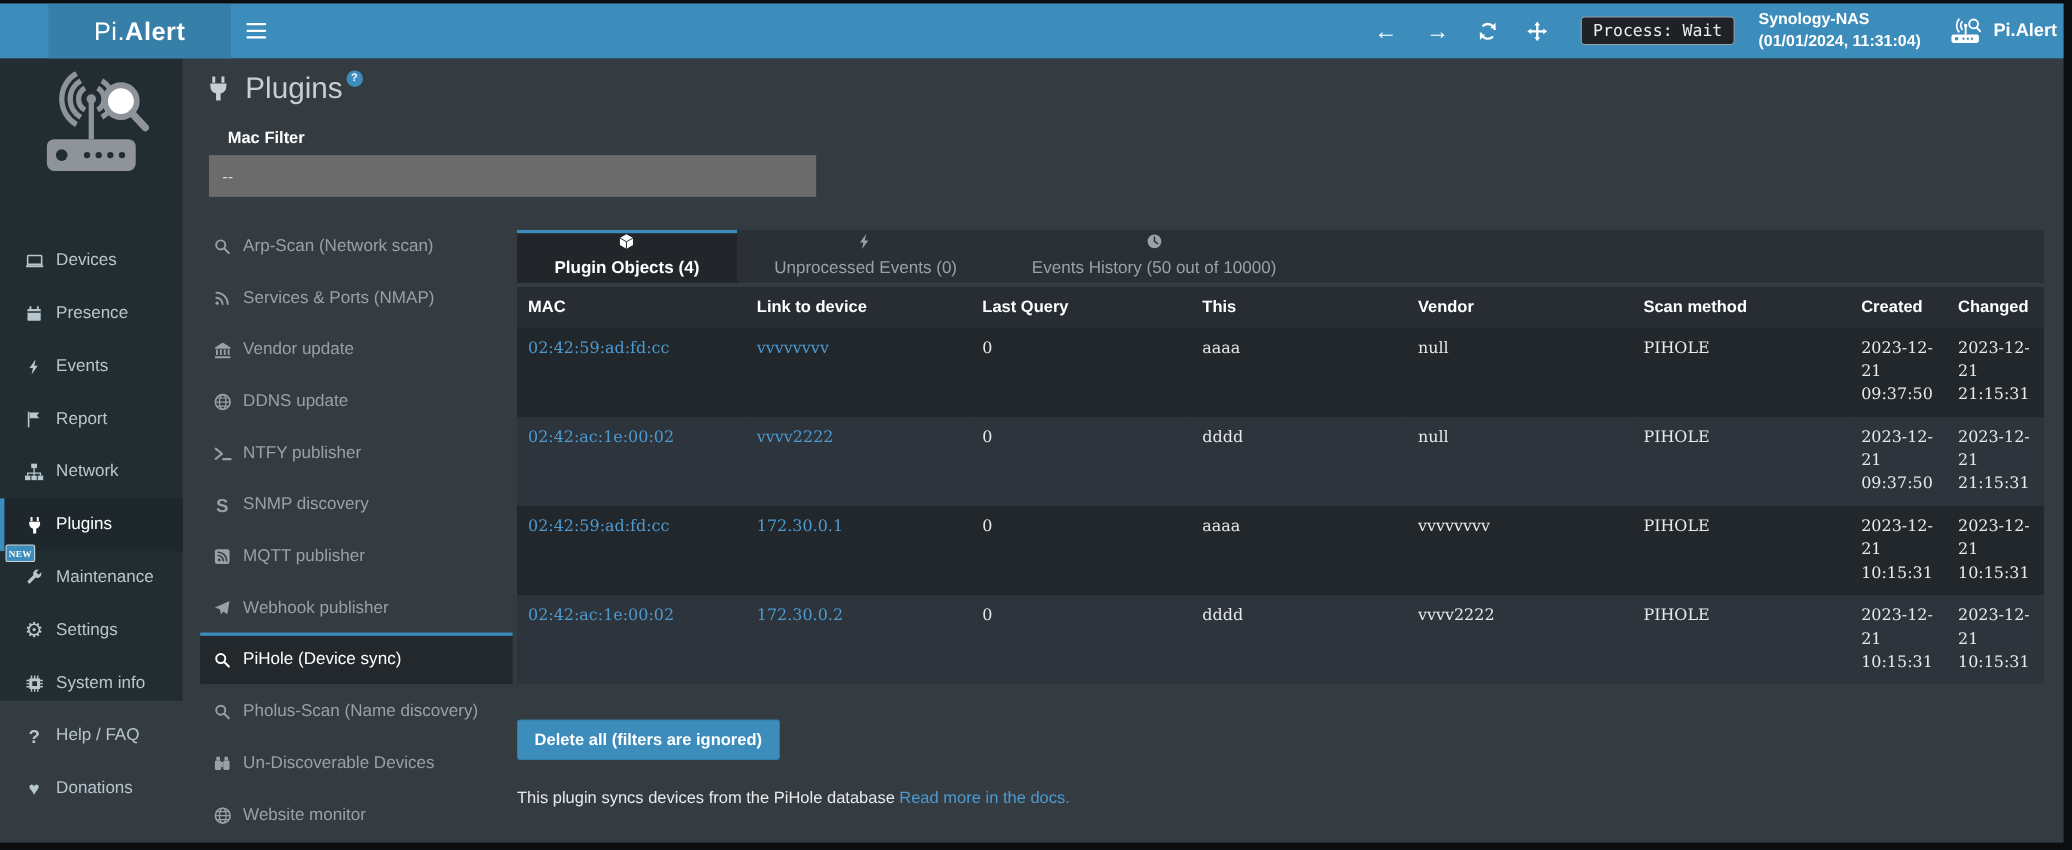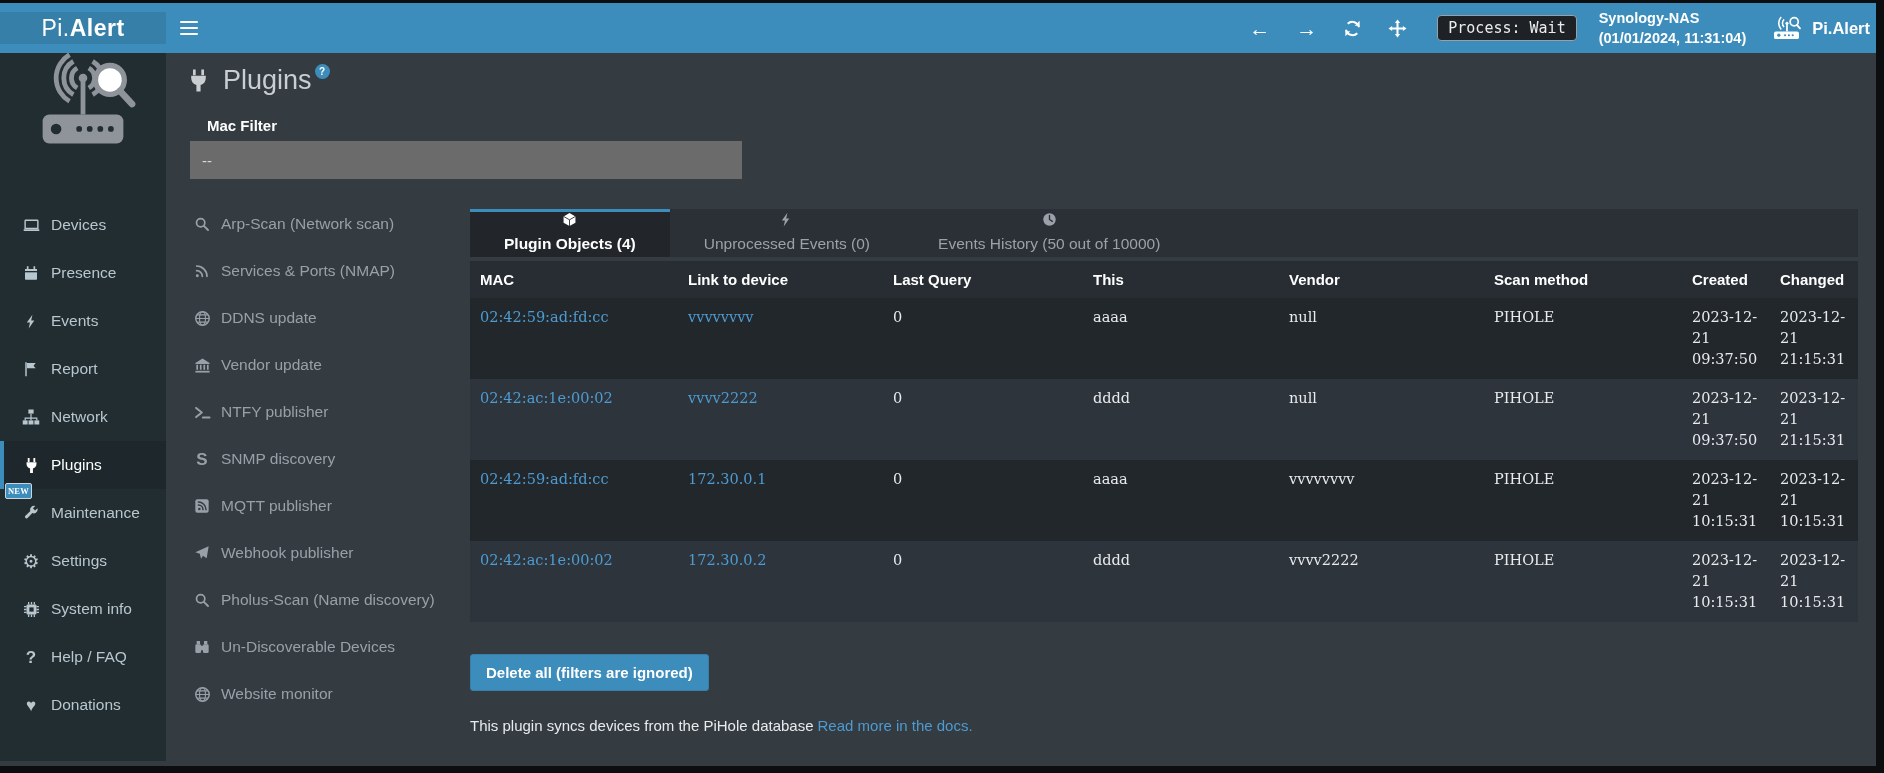--- a/index.html
+++ b/index.html
@@ -10,34 +10,34 @@
     font-family:"Liberation Sans", sans-serif;
     -webkit-font-smoothing:antialiased;
   }
   
   .edge-top    { position:absolute; top:0; left:0; width:100%; height:3px; background:#0b0d0e; z-index:50; }
   .edge-bottom { position:absolute; bottom:0; left:0; width:100%; height:7px; background:#0b0d0e; z-index:50; }
   .edge-right  { position:absolute; top:0; right:0; width:8px; height:100%; background:#0b0d0e; z-index:50; }
 
   
   .topbar { position:absolute; top:3px; left:0; width:100%; height:50px; background:#3c8dbc; display:flex; align-items:center; z-index:10; }
-  .brand { width:166px; height:32px; background:#367fa9; color:#fff; font-size:23px; display:flex; align-items:center; justify-content:center; letter-spacing:.5px; }
+  .brand { width:166px; height:50px; background:#367fa9; color:#fff; font-size:23px; display:flex; align-items:center; justify-content:center; letter-spacing:.5px;margin-left:44px; }
   .brand b { font-weight:700; }
   .hamburger { width:46px; height:50px; display:flex; flex-direction:column; align-items:center; justify-content:center; gap:3.5px; cursor:pointer; background:transparent; border:none; }
   .hamburger span { display:block; width:18px; height:2.6px; background:#fff; border-radius:1px; }
   .tb-right { margin-left:auto; display:flex; align-items:center; height:100%; padding-right:14px; color:#fff; }
   .tb-ico { display:flex; align-items:center; justify-content:center; margin-right:26px; color:#fff; cursor:pointer; }
   .tb-arrow { font-size:21px; line-height:1; font-weight:700; }
   .process-badge { font-family:"DejaVu Sans Mono", monospace; font-size:15px; background:#1e2227; color:#ececec; border:1px solid #99a0a6; border-radius:4px; padding:3px 10px; margin-right:22px; white-space:nowrap; }
   .host-block { font-size:14.5px; font-weight:700; line-height:1.4; margin-right:24px; white-space:nowrap; }
   .router-mini { margin-right:9px; display:flex; }
   .app-label { font-size:16.5px; font-weight:700; }
 
   
-  .sidebar { position:absolute; top:41px; left:0; width:166px; height:720px; background:#222d32; z-index:5; }
+  .sidebar { position:absolute; top:53px; left:0; width:166px; height:584px; background:#222d32; z-index:5; }
   .side-logo { position:absolute; top:12px; left:0; width:100%; display:flex; justify-content:center; }
   .side-menu { position:absolute; top:160px; left:0; width:100%; }
   .side-item { height:48px; display:flex; align-items:center; padding-left:20px; color:#b8c7ce; font-size:15.5px; cursor:pointer; position:relative; }
   .side-item .sicon { width:22px; margin-right:9px; display:flex; align-items:center; justify-content:center; }
   .side-item.active { background:#1e282c; color:#fff; border-left:4px solid #3c8dbc; padding-left:16px; }
   .glyph { font-size:17px; line-height:1; font-weight:600; }
   .gear-glyph { font-size:19px; font-weight:400; }
   .new-badge { position:absolute; left:5px; top:442px; width:27px; height:16px; background:#3c8dbc; border:1.5px solid #cdd5da; color:#fff; font-size:8.5px; font-weight:700; display:flex; align-items:center; justify-content:center; border-radius:2px; z-index:6; letter-spacing:.3px;font-family:Liberation Serif, serif; }
 
   
@@ -288,40 +288,40 @@
           <svg viewBox="0 0 24 24" width="16" height="16">
             <circle cx="5" cy="19" r="2.2" fill="currentColor"></circle>
             <path d="M4 11.5a8.5 8.5 0 0 1 8.5 8.5M4 4.5A15.5 15.5 0 0 1 19.5 20" stroke="currentColor" stroke-width="2.6" fill="none" stroke-linecap="round"></path>
           </svg>
         </span>
       <span>Services &amp; Ports (NMAP)</span>
     </div>
     <div class="pn-item">
       <span class="picon">
           <svg viewBox="0 0 24 24" width="17" height="17">
+            <path d="M2 8.5 12 2l10 6.5V10H2z" fill="currentColor"></path>
+            <path d="M4.5 11v7M9.5 11v7M14.5 11v7M19.5 11v7" stroke="currentColor" stroke-width="2.4"></path>
+            <path d="M2 19.5h20V22H2z" fill="currentColor"></path>
+          </svg>
+        </span>
+      <span>Vendor update</span>
+    </div>
+    <div class="pn-item">
+      <span class="picon">
+          <svg viewBox="0 0 24 24" width="17" height="17">
             <circle cx="12" cy="12" r="9.5" fill="none" stroke="currentColor" stroke-width="2"></circle>
             <ellipse cx="12" cy="12" rx="4.2" ry="9.5" fill="none" stroke="currentColor" stroke-width="1.6"></ellipse>
             <path d="M2.5 12h19M4 6.8h16M4 17.2h16" stroke="currentColor" stroke-width="1.6"></path>
           </svg>
         </span>
       <span>DDNS update</span>
     </div>
     <div class="pn-item">
       <span class="picon">
           <svg viewBox="0 0 24 24" width="17" height="17">
-            <path d="M2 8.5 12 2l10 6.5V10H2z" fill="currentColor"></path>
-            <path d="M4.5 11v7M9.5 11v7M14.5 11v7M19.5 11v7" stroke="currentColor" stroke-width="2.4"></path>
-            <path d="M2 19.5h20V22H2z" fill="currentColor"></path>
-          </svg>
-        </span>
-      <span>Vendor update</span>
-    </div>
-    <div class="pn-item">
-      <span class="picon">
-          <svg viewBox="0 0 24 24" width="17" height="17">
             <path d="M3 5.5 11 12l-8 6.5" fill="none" stroke="currentColor" stroke-width="2.8" stroke-linecap="round" stroke-linejoin="round"></path>
             <path d="M12.5 19H22" stroke="currentColor" stroke-width="2.8" stroke-linecap="round"></path>
           </svg>
         </span>
       <span>NTFY publisher</span>
     </div>
     <div class="pn-item">
       <span class="picon">
           <span class="glyph">S</span>
         </span>
@@ -337,20 +337,29 @@
         </span>
       <span>MQTT publisher</span>
     </div>
     <div class="pn-item">
       <span class="picon">
           <svg viewBox="0 0 24 24" width="16" height="16">
             <path d="M22 2 2 11l6.7 2.3L10.5 20.5l3-4.2 5.5 3.7z" fill="currentColor"></path>
           </svg>
         </span>
       <span>Webhook publisher</span>
+    </div>
+    <div class="pn-item active">
+      <span class="picon">
+          <svg viewBox="0 0 24 24" width="16" height="16">
+            <circle cx="10" cy="10" r="6.2" fill="none" stroke="currentColor" stroke-width="2.6"></circle>
+            <path d="M14.8 14.8 21 21" stroke="currentColor" stroke-width="2.8" stroke-linecap="round"></path>
+          </svg>
+        </span>
+      <span>PiHole (Device sync)</span>
     </div>
     <div class="pn-item">
       <span class="picon">
           <svg viewBox="0 0 24 24" width="16" height="16">
             <circle cx="10" cy="10" r="6.2" fill="none" stroke="currentColor" stroke-width="2.6"></circle>
             <path d="M14.8 14.8 21 21" stroke="currentColor" stroke-width="2.8" stroke-linecap="round"></path>
           </svg>
         </span>
       <span>Pholus-Scan (Name discovery)</span>
     </div>

